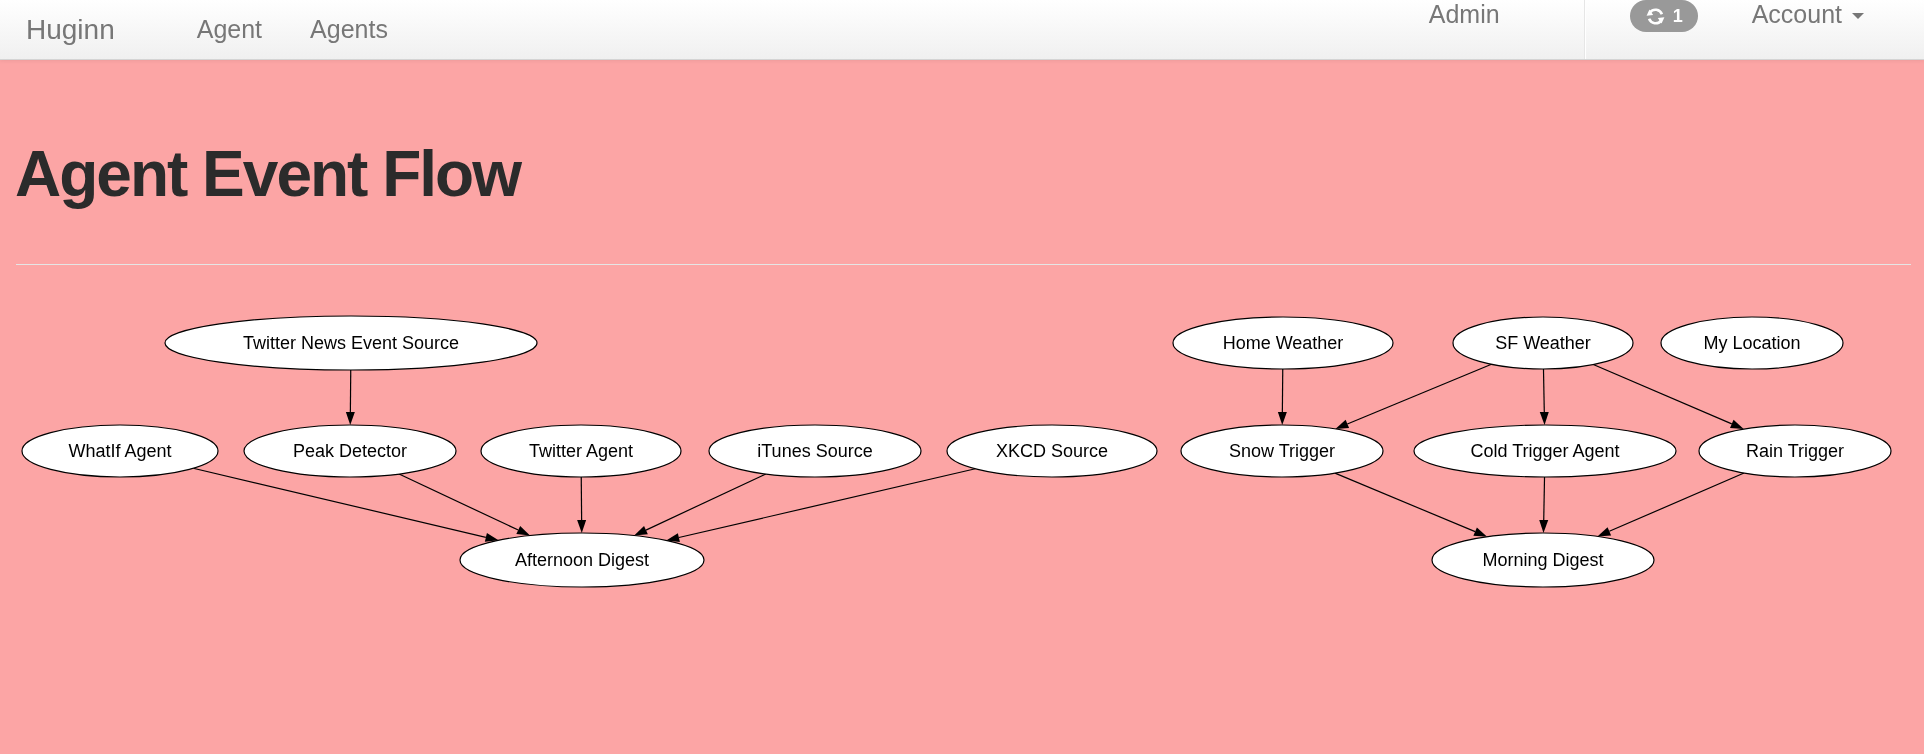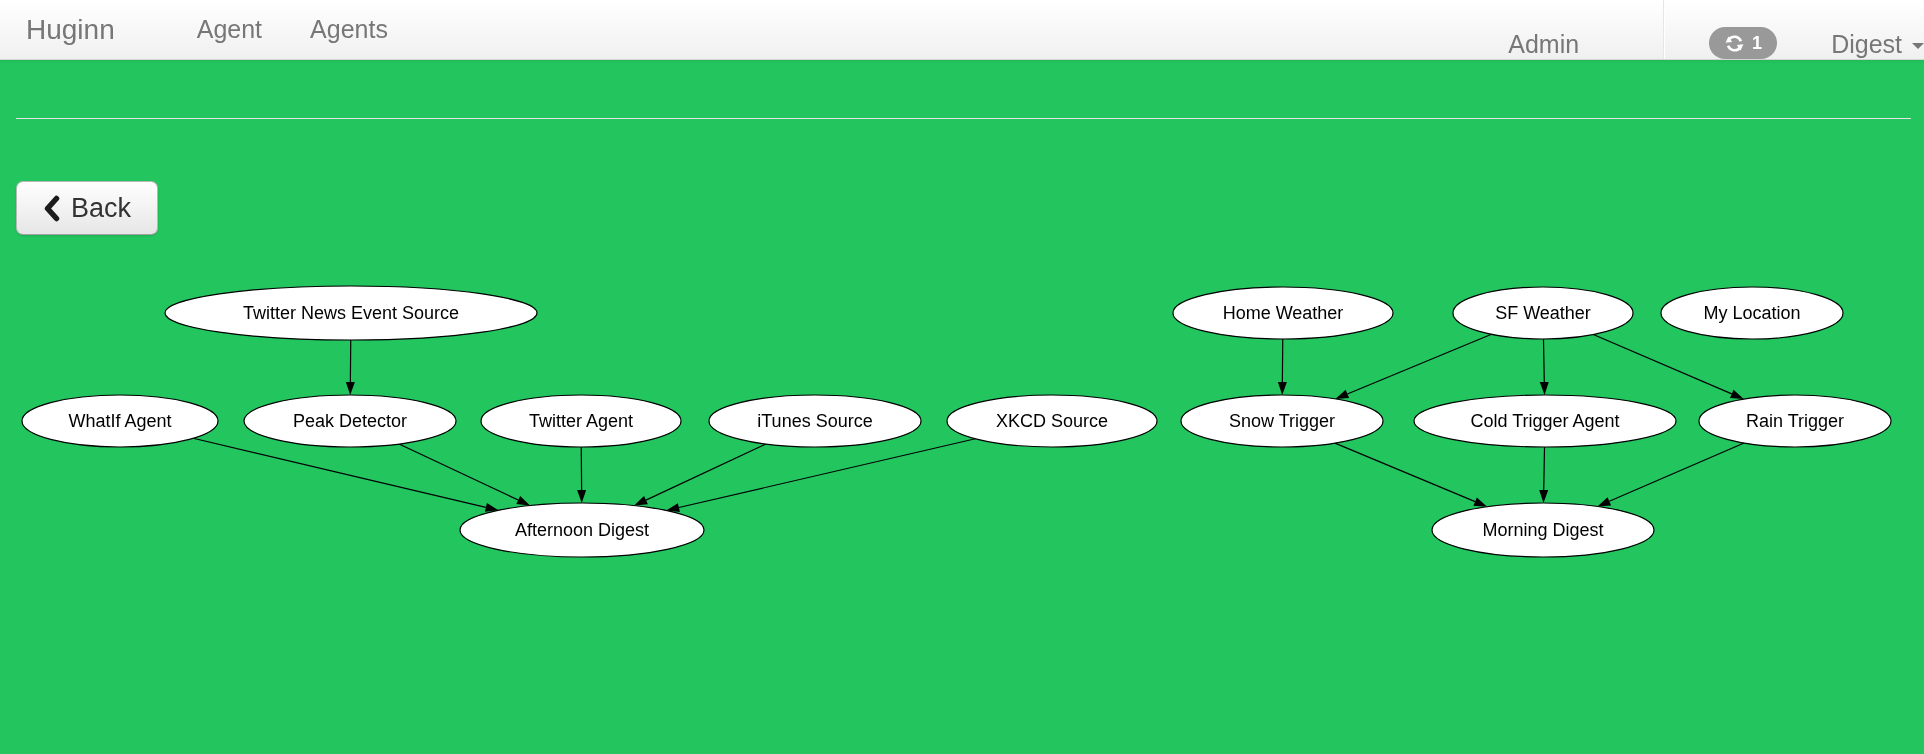--- a/index.html
+++ b/index.html
@@ -1,35 +1,35 @@
 <!DOCTYPE html>
 <html><head>
 <meta charset="utf-8">
 <style>
   * { box-sizing: border-box; margin: 0; padding: 0; }
   html,body { background:#fff; }
   body { font-family: "Liberation Sans", sans-serif; }
-  .screen { width:1924px; height:754px; background:#22c55e; overflow:hidden; }
+  .screen { width:1924px; height:754px; background:#fca5a5; overflow:hidden; }
 
   
   .navbar {
     height:60px; width:100%;
     background:linear-gradient(to bottom,#ffffff,#f0f0f0);
     border-bottom:1px solid #d4d4d4;
     box-shadow:0 1px 4px rgba(0,0,0,.065);
     display:flex; align-items:center;
   }
   .brand {
     font-size:28px; color:#777; padding:0 26px; text-decoration:none;
     margin-right:32px;
   }
   .nav-link {
     font-size:25px; color:#777; text-decoration:none; padding:0 24px;
   }
-  .nav-right { margin-left:auto; display:flex; align-items:flex-end; height:100%; }
+  .nav-right { margin-left:auto; display:flex; align-items:flex-start; height:100%; padding-right:60px; }
   .admin-link { font-size:25px; color:#777; text-decoration:none; margin-right:84px; }
   .v-divider { width:2px; height:100%; border-left:1px solid #e6e6e6; border-right:1px solid #ffffff; }
   .job-badge {
     margin-left:44px; height:32px; padding:0 15px; border-radius:16px;
     background:#999; display:flex; align-items:center; gap:7px; cursor:pointer;
   }
   .job-badge .count { color:#fff; font-size:18px; font-weight:bold; }
   .account { margin-left:54px; display:flex; align-items:center; gap:10px; font-size:25px; color:#777; text-decoration:none; }
   .caret { width:0; height:0; border-left:6px solid transparent; border-right:6px solid transparent; border-top:6px solid #777; margin-top:3px; }
 
@@ -80,38 +80,31 @@
               <path d="M4.1 12.8 A6.9 6.9 0 0 0 16.0 14.6"></path>
             </g>
             <polygon points="1.6,9.8 8.2,9.0 4.4,3.4" fill="#fff"></polygon>
             <polygon points="19.4,11.2 12.8,12.0 16.6,17.6" fill="#fff"></polygon>
           </svg>
         </span>
         <span class="count">1</span>
       </div>
 
       <a class="account" href="#">
-        <span>Digest</span>
+        <span>Account</span>
         <span class="caret"></span>
       </a>
     </div>
   </nav>
 
   
+  <h1 class="page-title">Agent Event Flow</h1>
   <hr class="title-hr">
 
   
-  <button class="back-btn">
-    <span style="display:flex;">
-      <svg width="17" height="27" viewBox="0 0 17 27">
-        <path d="M13.5 3.5 L4.5 13.5 L13.5 23.5" stroke="#1c1c1c" stroke-width="5.5" fill="none" stroke-linecap="round" stroke-linejoin="round"></path>
-      </svg>
-    </span>
-    <span>Back</span>
-  </button>
 
   
   <div class="graph-wrap">
     <svg id="flow-graph" width="1924" height="300" viewBox="0 422 1924 300">
         <line x1="350.7500002258206" y1="486.9999756113754" x2="350.3611053306566" y2="529.000624289088" stroke="#000000" stroke-width="1.2"></line>
         <polygon points="350.24074011986403,542.000067054685 345.8612982194884,528.9589594084291 354.8609124418248,529.0422891697469" fill="#000000"></polygon>
         <line x1="193.2319842852657" y1="585.2776759460908" x2="485.88118687894166" y2="654.3226176835599" stroke="#000000" stroke-width="1.2"></line>
         <polygon points="498.533811920736,657.3077608211261 484.84786810055334,658.7023725057195 486.91450565733,649.9428628614003" fill="#000000"></polygon>
         <line x1="399.0564535739248" y1="591.0480751705078" x2="518.2451076759212" y2="647.0461928304974" stroke="#000000" stroke-width="1.2"></line>
         <polygon points="530.0111966289437,652.5742260023916 516.331557731804,651.1190697757744 520.1586576200384,642.9733158852204" fill="#000000"></polygon>

